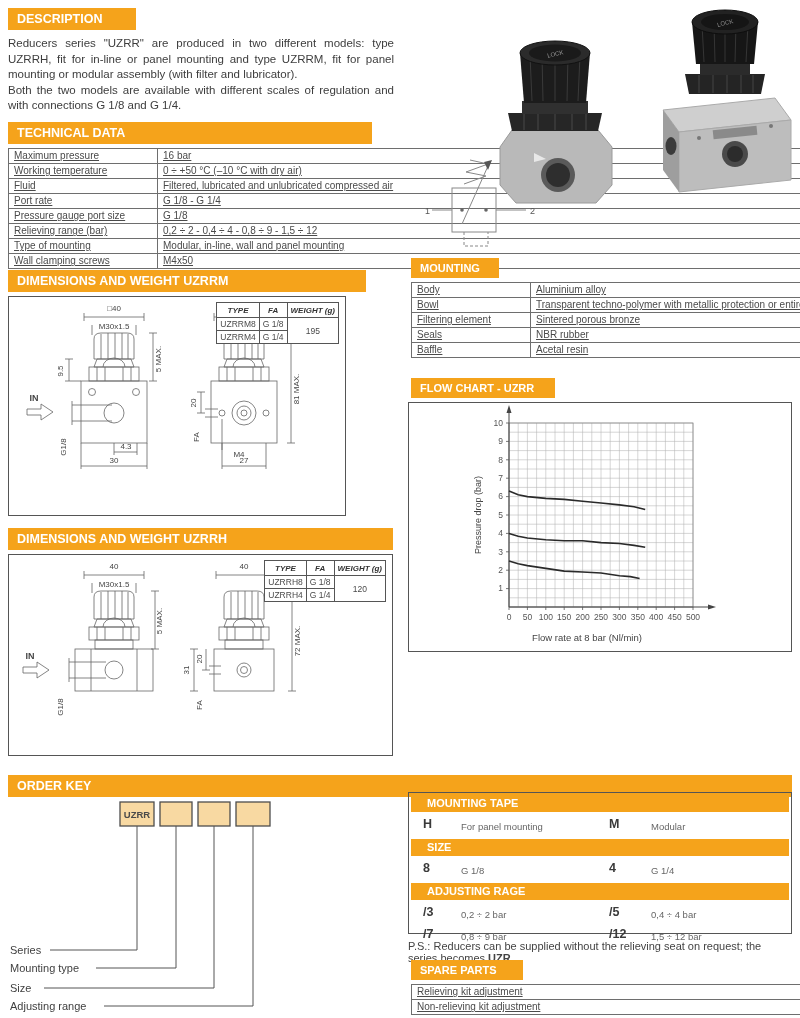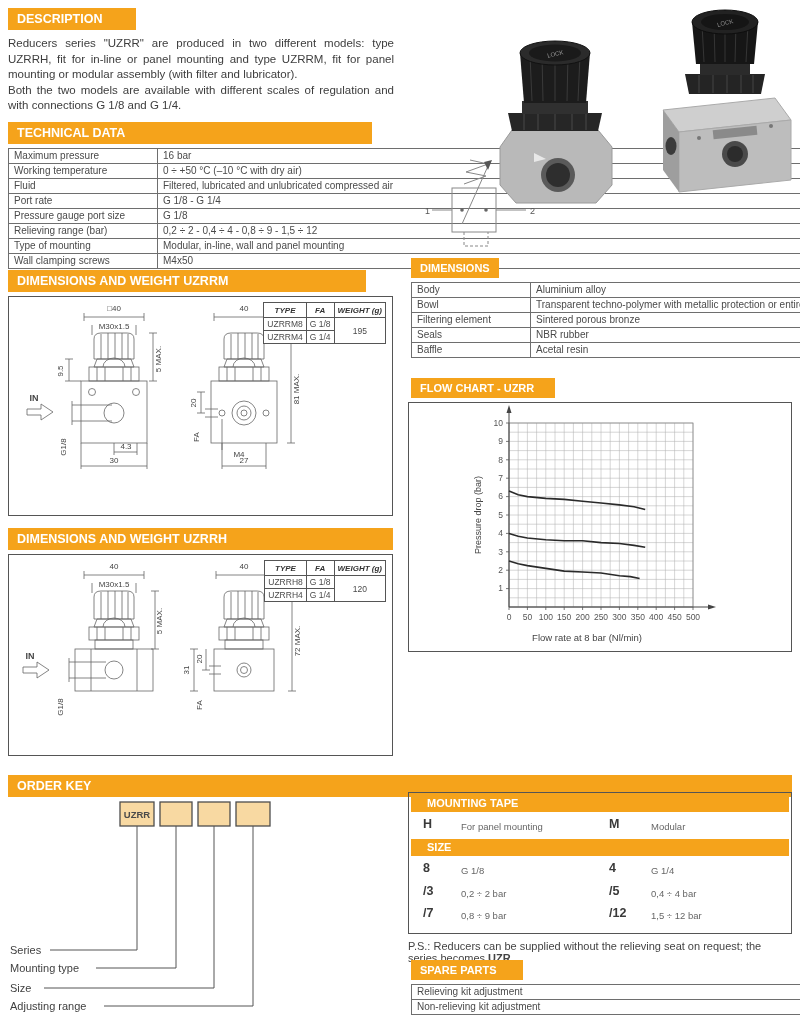--- a/index.html
+++ b/index.html
@@ -9,21 +9,21 @@
   .hdr{position:absolute;background:#F5A31B;color:#fff;font-weight:bold;
        font-size:12.5px;line-height:22px;height:22px;padding-left:9px;box-sizing:border-box;}
   .hdr.small{font-size:11px;line-height:20px;height:20px;}
 
   .desc-text{position:absolute;left:8px;top:36px;width:386px;font-size:11.5px;
              line-height:15.5px;text-align:justify;color:#3d3d3d;}
   .desc-text p{margin:0;}
 
   table.datatable{border-collapse:collapse;width:100%;background:#fff;}
   table.datatable td{border:1px solid #6e6e6e;font-size:10px;color:#4a4a4a;
-                     padding:1px 5px;height:12px;line-height:1.15;vertical-align:middle;}
+                     padding:1px 5px;height:12px;line-height:1.15;vertical-align:middle;text-decoration:underline;}
   .tech-table{position:absolute;left:8px;top:148px;width:385px;}
   .tech-table td.c1{width:138px;}
   .mat-table{position:absolute;left:411px;top:282px;width:381px;}
   .mat-table td.c1{width:108px;}
 
   .draw-box{position:absolute;border:1px solid #555;background:#fff;box-sizing:border-box;}
   .dim-table{position:absolute;right:6px;top:5px;border-collapse:collapse;background:#fff;}
   .dim-table th{border:1px solid #555;font-size:8px;color:#333;padding:1px 3px;height:12px;font-style:italic;}
   .dim-table td{border:1px solid #555;font-size:8.5px;color:#4a4a4a;text-align:center;
                 padding:0 3px;height:12px;}
@@ -90,21 +90,21 @@
           <td>Modular, in-line, wall and panel mounting</td>
         </tr>
     <tr>
           <td class="c1">Wall clamping screws</td>
           <td>M4x50</td>
         </tr>
   </tbody>
     </table>
 
   <div class="hdr" style="left:8px;top:270px;width:358px;">DIMENSIONS AND WEIGHT UZRRM</div>
-  <div class="draw-box" style="left:8px;top:296px;width:385px;height:220px;">
+  <div class="draw-box" style="left:8px;top:296px;width:338px;height:220px;">
     <svg viewBox="0 0 382 218" width="382" height="218">
       <g stroke="#666" stroke-width="0.8" fill="none">
         <line x1="75" y1="20" x2="135" y2="20"></line>
           <line x1="75" y1="16" x2="75" y2="24"></line>
           <line x1="135" y1="16" x2="135" y2="24"></line>
         <line x1="83" y1="28" x2="83" y2="38"></line>
           <line x1="127" y1="28" x2="127" y2="38"></line>
         <path d="M85,42 Q85,36 92,36 L118,36 Q125,36 125,42 L125,62 L85,62 Z"></path>
         <line x1="92" y1="37" x2="92" y2="62"></line>
           <line x1="99" y1="36" x2="99" y2="62"></line>
@@ -368,21 +368,21 @@
         <line x1="59" y1="22" x2="60" y2="60" stroke="#353535"></line>
         <line x1="70" y1="22" x2="70" y2="60" stroke="#353535"></line>
         <line x1="81" y1="22" x2="80" y2="60" stroke="#353535"></line>
         <line x1="93" y1="22" x2="91" y2="60" stroke="#353535"></line>
       <ellipse cx="70" cy="20" rx="33" ry="12" fill="#222" stroke="#0e0e0e"></ellipse>
       <ellipse cx="70" cy="20" rx="24" ry="8" fill="#151515"></ellipse>
       <text x="70" y="23" transform="rotate(-14 70 20)" font-size="6" fill="#888" text-anchor="middle">LOCK</text>
     </g>
   </svg>
 
-  <div class="hdr small" style="left:411px;top:258px;width:88px;">DIMENSIONS</div>
+  <div class="hdr small" style="left:411px;top:258px;width:88px;">MOUNTING</div>
   <table class="datatable mat-table">
     <tbody>
         <tr>
           <td class="c1">Body</td>
           <td>Aluminium alloy</td>
         </tr>
     <tr>
           <td class="c1">Bowl</td>
           <td>Transparent techno-polymer with metallic protection or entirely metallic bowl (without visualization of level) on request</td>
         </tr>
@@ -533,20 +533,21 @@
       <span class="opt-code pos3">M</span>
       <span class="opt-label pos4">Modular</span>
     </div>
     <div class="opt-hdr">SIZE</div>
     <div class="opt-row tall">
       <span class="opt-code pos1">8</span>
       <span class="opt-label pos2">G 1/8</span>
       <span class="opt-code pos3">4</span>
       <span class="opt-label pos4">G 1/4</span>
     </div>
+    <div class="opt-hdr">ADJUSTING RAGE</div>
     <div class="opt-row">
       <span class="opt-code pos1">/3</span>
       <span class="opt-label pos2">0,2 ÷ 2 bar</span>
       <span class="opt-code pos3">/5</span>
       <span class="opt-label pos4">0,4 ÷ 4 bar</span>
     </div>
     <div class="opt-row">
       <span class="opt-code pos1">/7</span>
       <span class="opt-label pos2">0,8 ÷ 9 bar</span>
       <span class="opt-code pos3">/12</span>

